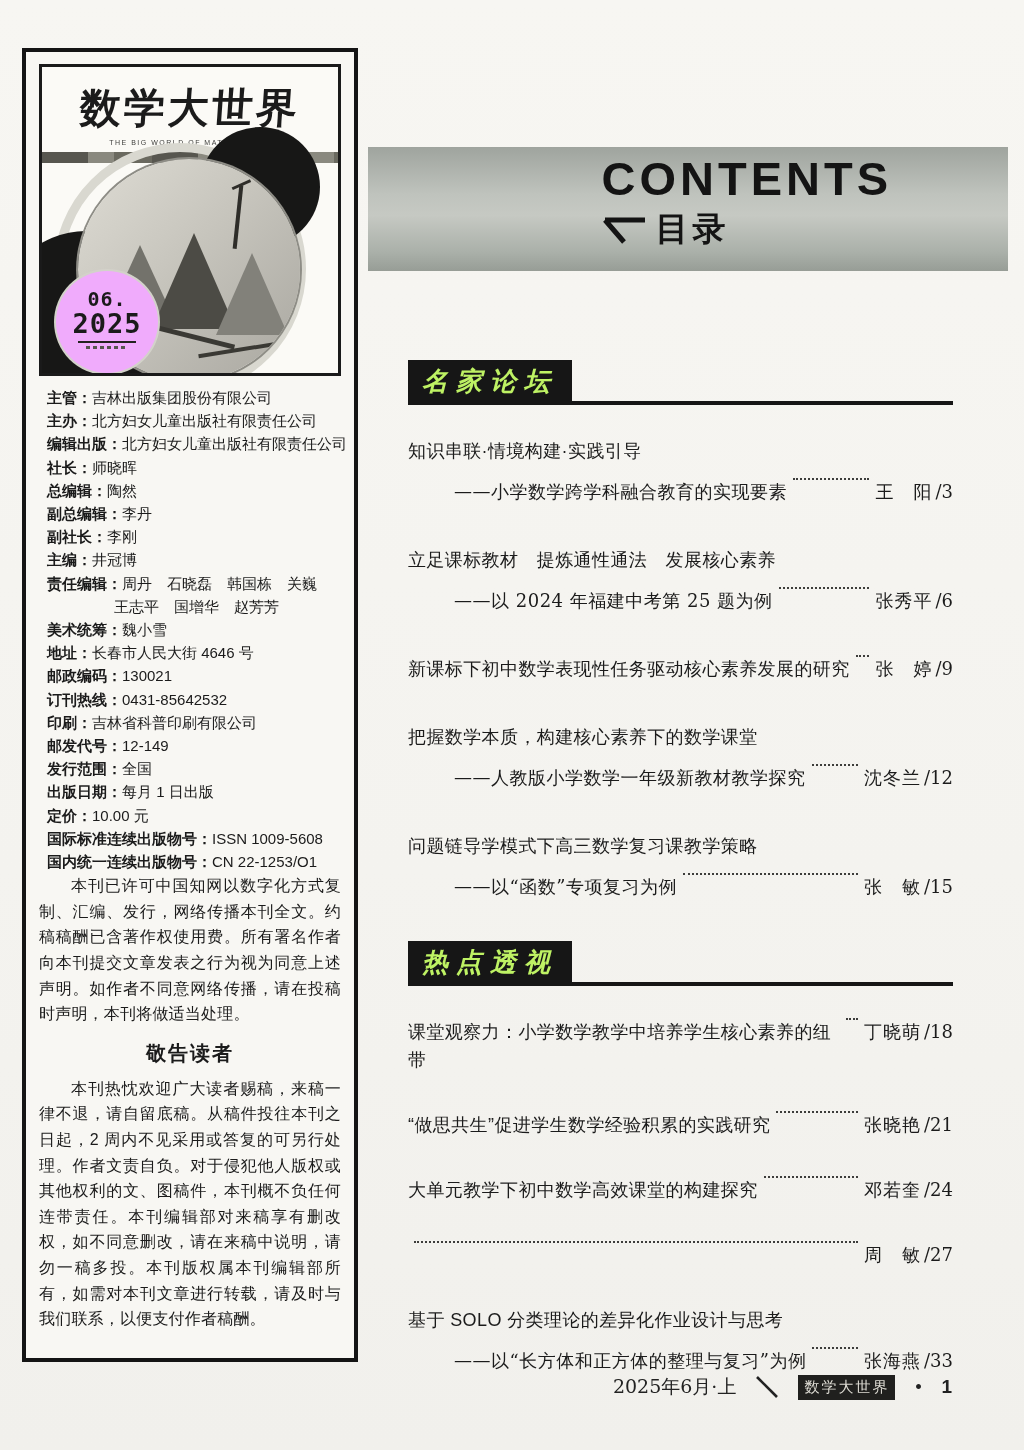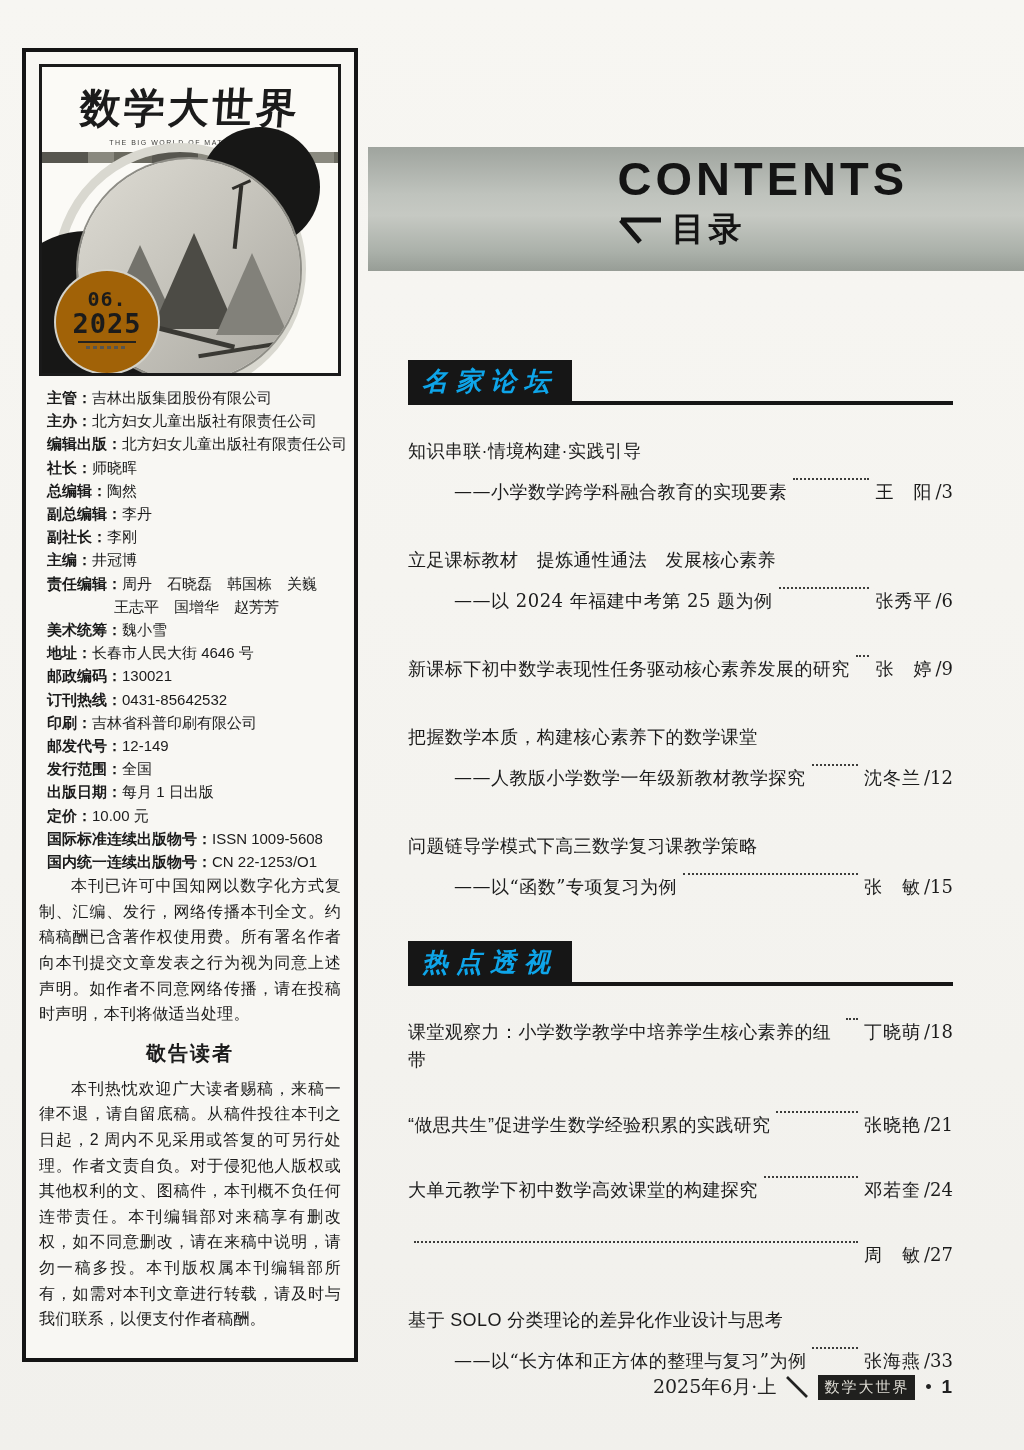--- a/index.html
+++ b/index.html
@@ -41,68 +41,68 @@
     border-bottom:96px solid #4c4b45;}
   .tri.t3{left:138px;bottom:46px;border-left-width:36px;border-right-width:36px;
     border-bottom:82px solid #82817a;}
   .pencil{position:absolute;background:#3a3934;}
   .pencil.p1{left:54px;bottom:44px;width:104px;height:5px;transform:rotate(14deg);}
   .pencil.p2{left:120px;bottom:30px;width:92px;height:4px;transform:rotate(-9deg);}
   .stick{position:absolute;left:158px;top:26px;width:4px;height:64px;background:#2e2d29;transform:rotate(6deg);}
   .stick:before{content:"";position:absolute;left:-8px;top:-2px;width:20px;height:3px;
     background:#2e2d29;transform:rotate(-30deg);}
   .c-issue{position:absolute;left:14px;top:96px;width:102px;height:102px;border-radius:50%;
-    background:#a16207;z-index:5;text-align:center;box-shadow:0 0 0 2px #d3d2ca;}
+    background:#f0abfc;z-index:5;text-align:center;box-shadow:0 0 0 2px #d3d2ca;}
   .issue-no{font-family:"DejaVu Sans Mono",monospace;font-weight:bold;font-size:20px;
     letter-spacing:1px;margin-top:16px;}
   .issue-year{font-family:"DejaVu Sans Mono",monospace;font-weight:bold;font-size:27px;
     letter-spacing:1px;line-height:26px;}
   .issue-rule{width:58px;height:2px;background:#23221f;margin:4px auto 3px;}
   .issue-mini{width:42px;height:3px;margin:0 auto;
     background:repeating-linear-gradient(90deg,#55544e 0 4px,transparent 4px 7px);}
 
   
   .masthead{margin-top:6px;}
   .m-row{font-size:15px;line-height:23.2px;white-space:nowrap;letter-spacing:0;}
   .m-label{font-weight:bold;margin-left:8px;}
   .m-cont{padding-left:75px;}
 
   
   .notice h3{font-size:20px;text-align:center;font-weight:bold;margin:13px 0 9px;letter-spacing:2px;}
   .notice p{font-size:16px;line-height:25.6px;text-align:justify;text-indent:2em;margin:0;
     letter-spacing:0.2px;}
 
   
-  .band{position:absolute;left:368px;right:0;top:147px;height:124px;
+  .band{position:absolute;left:368px;right:16px;top:147px;height:124px;
     background:linear-gradient(180deg,#9fa49e 0%,#bfc3bd 38%,#c6c9c3 55%,#aab0a9 85%,#979d96 100%);}
   .band-inner{position:absolute;right:116px;top:6px;text-align:right;color:#141414;}
   .contents-en{font-size:47px;font-weight:bold;letter-spacing:4px;line-height:52px;}
   .contents-cn-row{display:flex;justify-content:flex-start;align-items:center;gap:8px;
     font-size:33px;font-weight:bold;letter-spacing:4px;margin-top:2px;}
   .corner{width:46px;height:30px;}
 
   
   .right-col{position:absolute;left:408px;width:545px;top:360px;}
   .toc-banner-row{display:flex;align-items:flex-end;margin-bottom:32px;}
-  .toc-banner{background:#161616;color:#0ea5e9;font-family:"DejaVu Serif",serif;
+  .toc-banner{background:#161616;color:#bef264;font-family:"DejaVu Serif",serif;
     font-style:italic;font-weight:bold;font-size:26px;letter-spacing:8px;
     padding:4px 14px 6px;white-space:nowrap;}
   .toc-rule{flex:1;height:4px;background:#161616;}
   .toc-item{margin-bottom:40px;}
   .s2 .toc-item{margin-bottom:37px;}
   .toc-title{font-size:18px;line-height:28px;letter-spacing:0.4px;}
   .toc-item.two .toc-title{margin-bottom:13px;}
   .toc-line{display:flex;align-items:flex-start;font-size:18px;line-height:28px;}
   .toc-sub{font-family:"DejaVu Serif",serif;margin-left:46px;letter-spacing:0.5px;}
   .toc-dots{flex:1;border-bottom:2.4px dotted #3d3d3b;margin:0 6px 7px;min-width:12px;}
   .toc-author{font-family:"DejaVu Serif",serif;white-space:pre;letter-spacing:1px;}
   .toc-page{font-family:"DejaVu Serif",serif;margin-left:3px;}
 
   
-  .footer{position:absolute;top:1374px;right:72px;display:flex;align-items:center;gap:8px;
+  .footer{position:absolute;top:1374px;right:72px;display:flex;align-items:center;gap:18px;
     font-family:"DejaVu Serif",serif;font-size:19px;color:#222;}
   .f-slash{width:26px;height:26px;}
   .f-brand{background:#20201e;color:#dedcd4;font-size:15px;padding:3px 6px;letter-spacing:2px;}
   .f-dot{font-size:17px;}
   .f-page{font-weight:bold;font-family:"Liberation Sans",sans-serif;font-size:19px;}
 </style>
 </head>
 <body>
 
 <div class="page">

